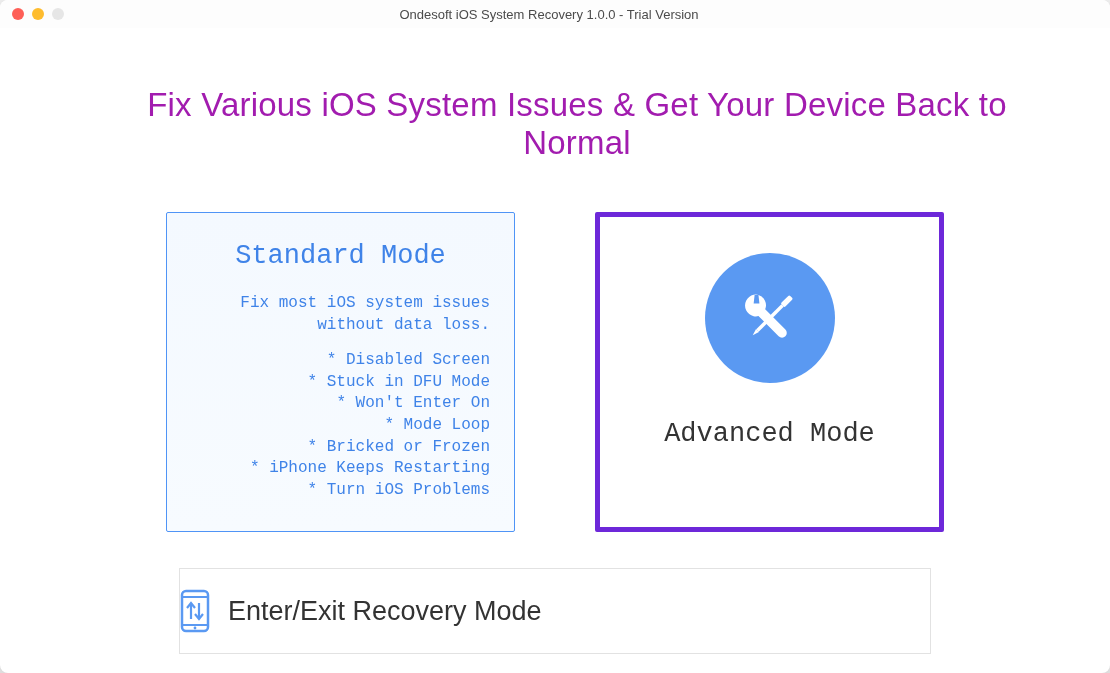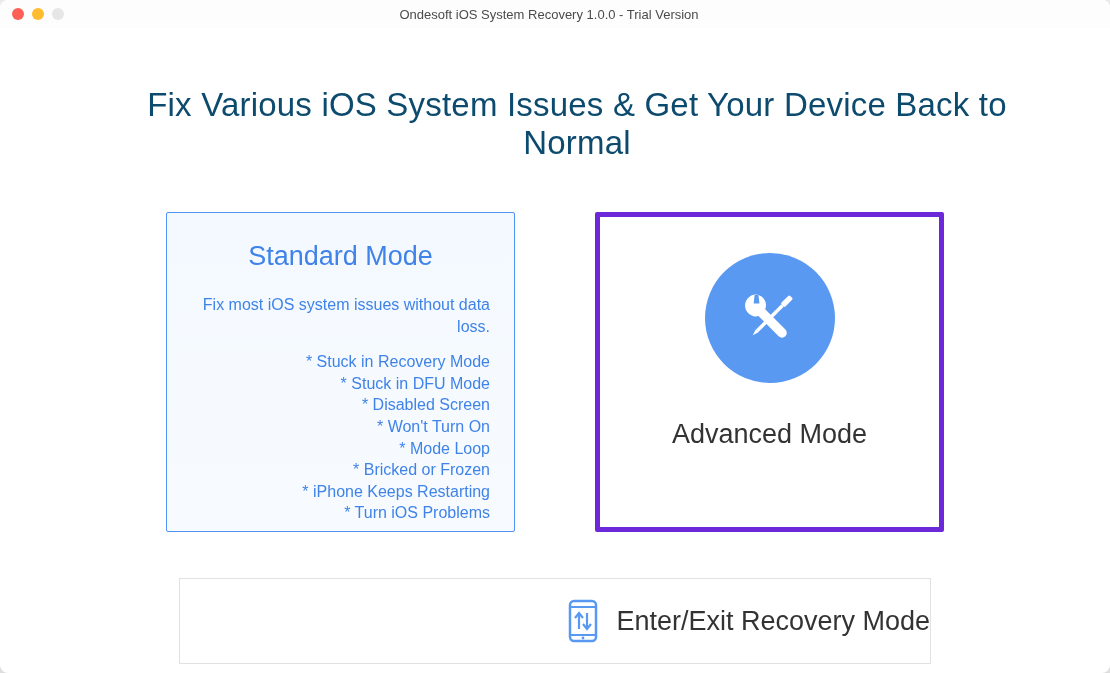--- a/index.html
+++ b/index.html
@@ -45,31 +45,32 @@
     color: #4b4b4b;
     pointer-events: none;
   }
   .content {
     padding: 30px 60px 30px 60px;
   }
   .headline {
     text-align: center;
     font-size: 33px;
     font-weight: 400;
-    color: #0c4a6e;
+    color: #a21caf;
     margin-top: 28px;
     margin-bottom: 50px;
     letter-spacing: 0.2px;
     margin-left: 44px;
   }
   .cards-row {
     display: flex;
     justify-content: center;
     gap: 80px;
-    margin-bottom: 46px;
+    margin-bottom: 36px;
+    font-family: Liberation Mono, monospace;
   }
   .card {
     width: 349px;
     height: 320px;
     border: 5px solid #6d28d9;
     border-radius: 2px;
     background: #fff;
     cursor: pointer;
     display: flex;
     flex-direction: column;
@@ -117,21 +118,21 @@
     font-size: 27px;
     font-weight: 400;
   }
   .recovery-bar {
     width: 752px;
     height: 86px;
     margin: 0 auto;
     border: 1px solid #e2e2e2;
     display: flex;
     align-items: center;
-    justify-content: flex-end;
+    justify-content: flex-start;
     gap: 18px;
     cursor: pointer;
     background: #fff;
   }
   .recovery-label {
     color: #333333;
     font-size: 27px;
     font-weight: 400;
   }
   .phone-icon svg { display: block; }
@@ -154,24 +155,23 @@
 
     <h1 class="headline">Fix Various iOS System Issues &amp; Get Your Device Back to Normal</h1>
 
     <div class="cards-row">
 
       <div class="card selected">
         <div class="std-title">Standard Mode</div>
         <div class="std-body">
           <div class="std-desc">Fix most iOS system issues without data loss.</div>
           <div class="std-list">
-            <div>Stuck in Recovery Mode</div>
+            <div>Disabled Screen</div>
             <div>Stuck in DFU Mode</div>
-            <div>Disabled Screen</div>
-            <div>Won't Turn On</div>
+            <div>Won't Enter On</div>
             <div>Mode Loop</div>
             <div>Bricked or Frozen</div>
             <div>iPhone Keeps Restarting</div>
             <div>Turn iOS Problems</div>
           </div>
         </div>
       </div>
 
       <div class="card">
         <div class="adv-icon-wrap">

